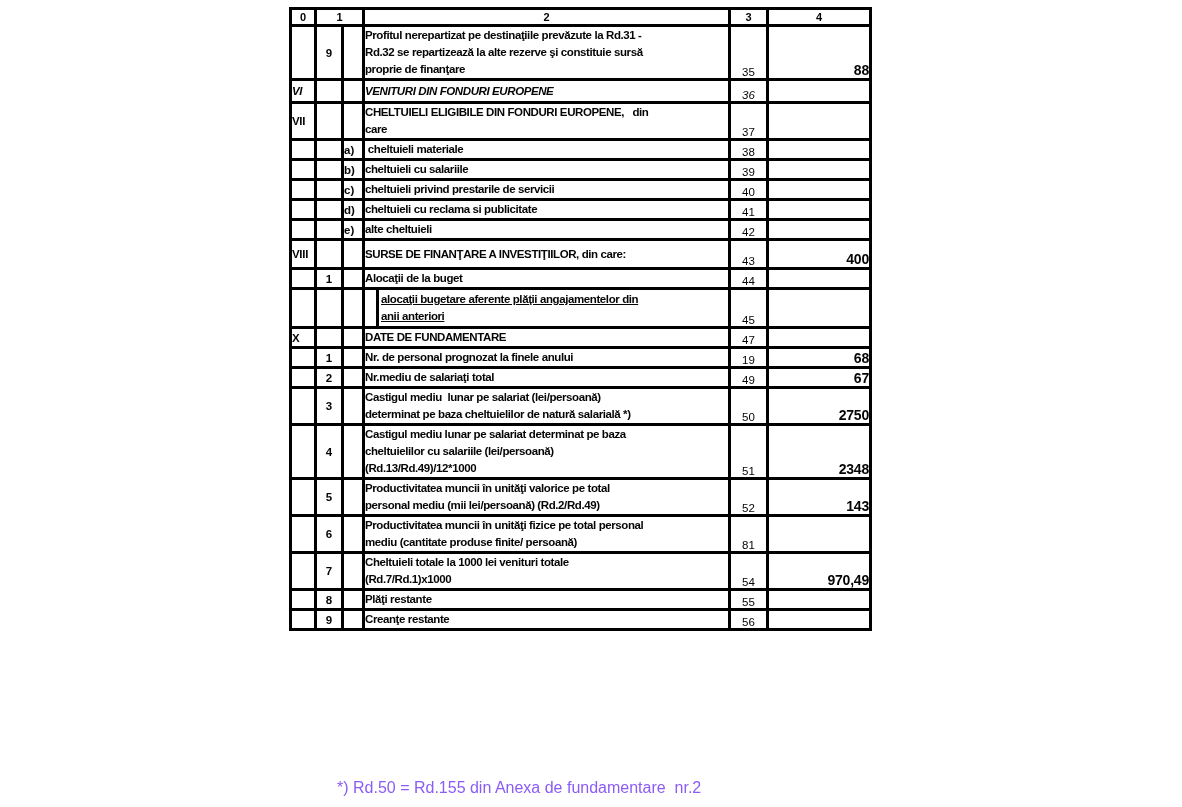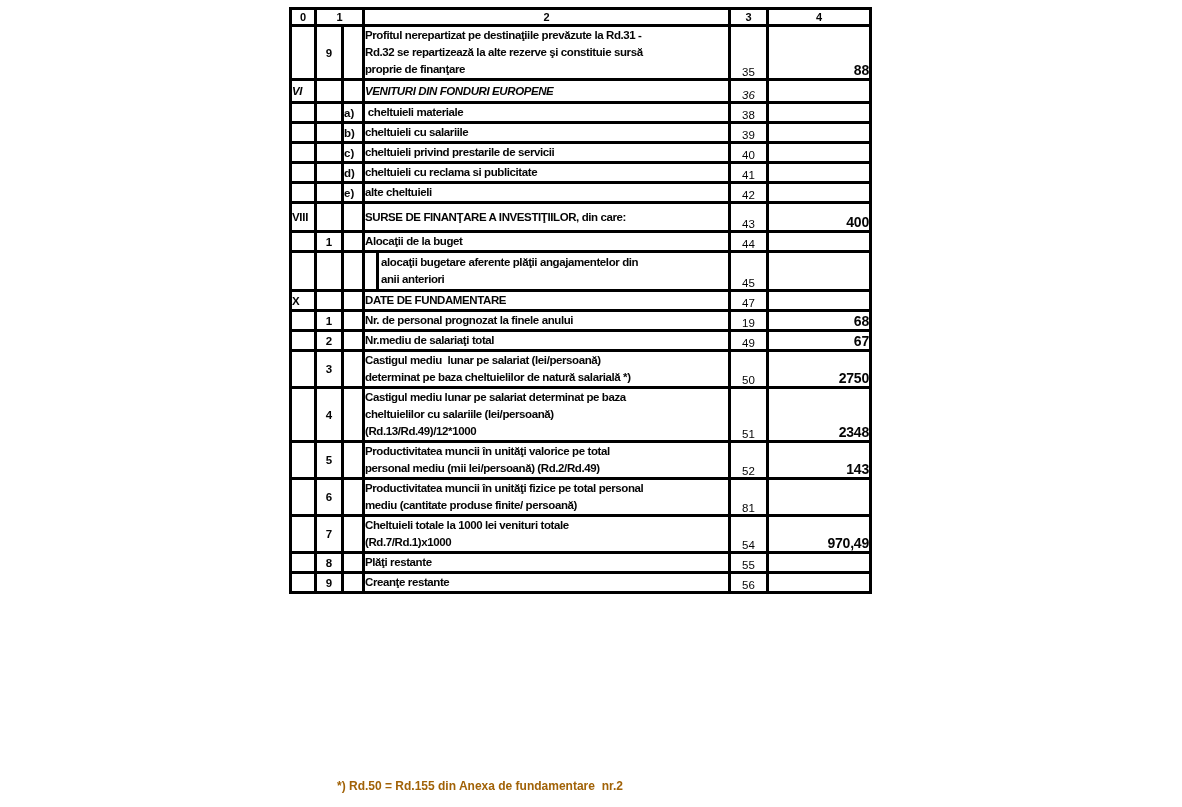--- a/index.html
+++ b/index.html
@@ -39,26 +39,26 @@
   .c-nrrd{font-size:11.5px;font-weight:normal;text-align:center;vertical-align:bottom;padding-bottom:2px;}
   .c-val{font-size:14px;font-weight:bold;text-align:right;vertical-align:bottom;padding:0 2px 1px 0;letter-spacing:-0.2px;}
 
   
   td.icell{padding:0;}
   .indwrap{display:flex;align-items:stretch;}
   .indspace{width:11px;border-right:3px solid #000;flex:0 0 11px;}
   .indtext{
     flex:1;display:flex;align-items:center;
     font-size:11.5px;font-weight:bold;line-height:17px;letter-spacing:-0.4px;
-    white-space:pre-wrap;padding:7px 2px;
+    white-space:pre-wrap;padding:7px 2px;text-decoration:underline;
   }
 
   .footnote{
     position:absolute;left:337px;top:779px;
-    font-size:12px;font-weight:bold;letter-spacing:0;color:#a16207;
+    font-size:16px;font-weight:normal;letter-spacing:0;color:#8b5cf6;
     white-space:pre;
   }
 </style>
 </head>
 <body>
 
 <div class="page">
 
   <table class="doc">
     <colgroup>
@@ -90,20 +90,29 @@
           <td class="c-val">88</td>
         </tr>
         <tr style="height: 23px; font-style: italic;">
           <td class="c-roman">VI</td>
           <td class="c-num"></td>
           <td class="c-let"></td>
           <td class="c-ind">VENITURI DIN FONDURI EUROPENE</td>
           <td class="c-nrrd">36</td>
           <td class="c-val"></td>
         </tr>
+        <tr style="height: 37px;">
+          <td class="c-roman">VII</td>
+          <td class="c-num"></td>
+          <td class="c-let"></td>
+          <td class="c-ind">CHELTUIELI ELIGIBILE DIN FONDURI EUROPENE,   din
+care</td>
+          <td class="c-nrrd">37</td>
+          <td class="c-val"></td>
+        </tr>
         <tr style="height: 18px;">
           <td class="c-roman"></td>
           <td class="c-num"></td>
           <td class="c-let">a)</td>
           <td class="c-ind"> cheltuieli materiale</td>
           <td class="c-nrrd">38</td>
           <td class="c-val"></td>
         </tr>
         <tr style="height: 19px;">
           <td class="c-roman"></td>

